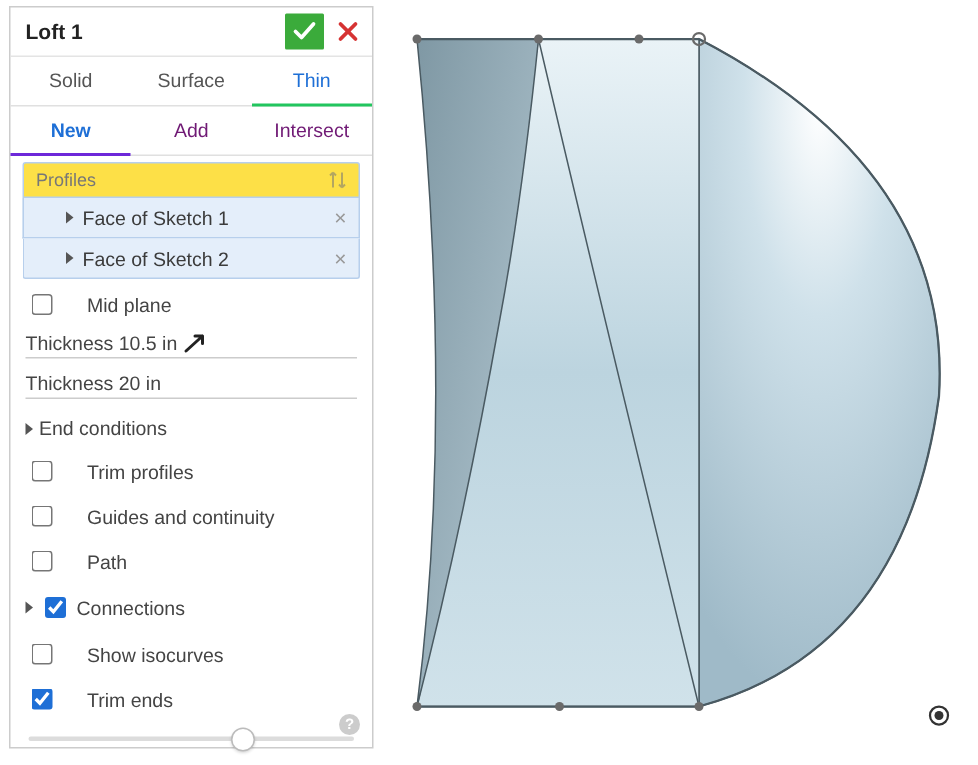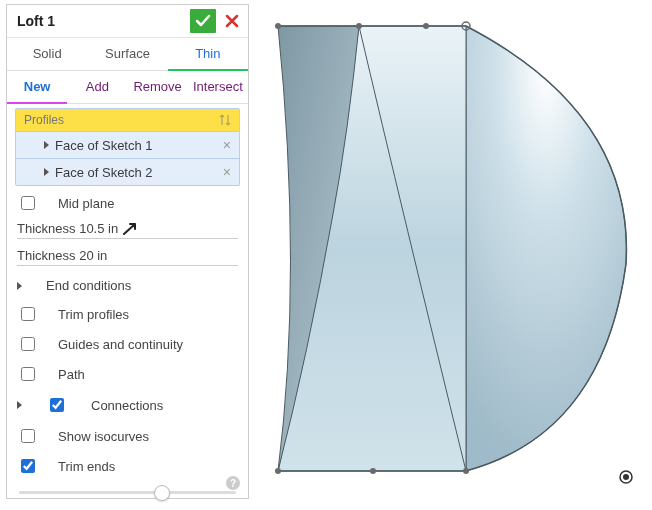--- a/index.html
+++ b/index.html
@@ -95,21 +95,21 @@
     flex: 1;
     text-align: center;
     padding: 8px 0;
     cursor: pointer;
     color: #701a75;
     font-size: 13px;
   }
   .subtab.active {
     color: #1e6fd6;
     font-weight: 600;
-    border-bottom: 2px solid #d946ef;
+    border-bottom: 2px solid #6d28d9;
     margin-bottom: -1px;
   }
   .section {
     padding: 4px 8px 2px 8px;
   }
   .profiles-header {
     display: flex;
     align-items: center;
     justify-content: space-between;
     background: #fde047;
@@ -177,21 +177,21 @@
     height: 1px;
     margin: 2px 10px 6px 10px;
   }
   .arrow-icon {
     cursor: pointer;
   }
   .expand-row {
     display: flex;
     align-items: center;
     padding: 6px 10px;
-    gap: 24px;
+    gap: 4px;
     color: #444;
     font-size: 13px;
     cursor: pointer;
   }
   .slider-container {
     padding: 10px 12px 4px 12px;
     position: relative;
   }
   .slider-track {
     height: 3px;
@@ -257,21 +257,20 @@
 
     <div class="tabs-row">
       <div class="tab">Solid</div>
       <div class="tab">Surface</div>
       <div class="tab active">Thin</div>
     </div>
 
     <div class="subtabs-row">
       <div class="subtab active">New</div>
       <div class="subtab">Add</div>
-      <div class="subtab">Remove</div>
       <div class="subtab">Intersect</div>
     </div>
 
     <div class="section">
       <div class="profiles-header">
         <span>Profiles</span>
         <svg width="12" height="14" viewBox="0 0 12 14">
             <path d="M3 12 V2 M3 2 L1 4 M3 2 L5 4" stroke="#777" stroke-width="1.3" fill="none"></path>
             <path d="M9 2 V12 M9 12 L7 10 M9 12 L11 10" stroke="#777" stroke-width="1.3" fill="none"></path>
           </svg>

